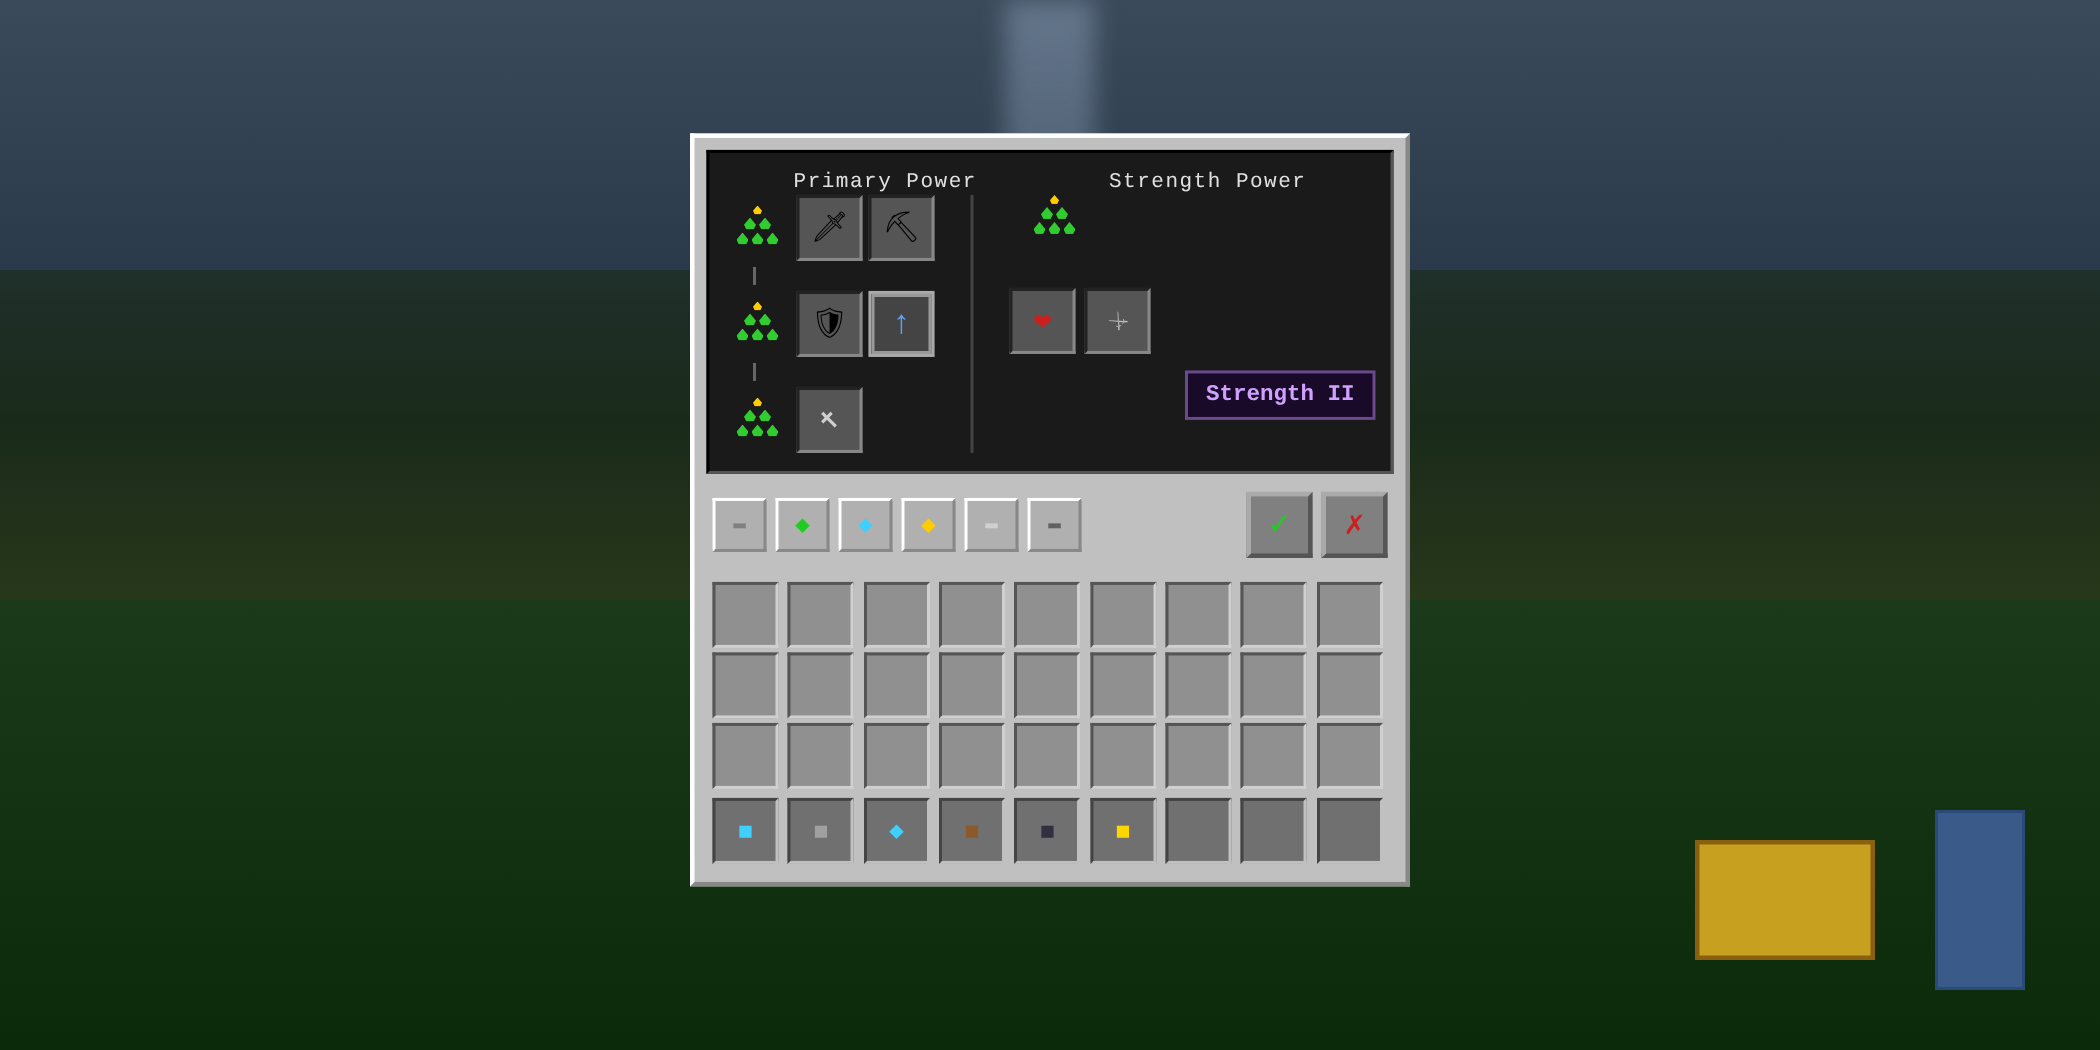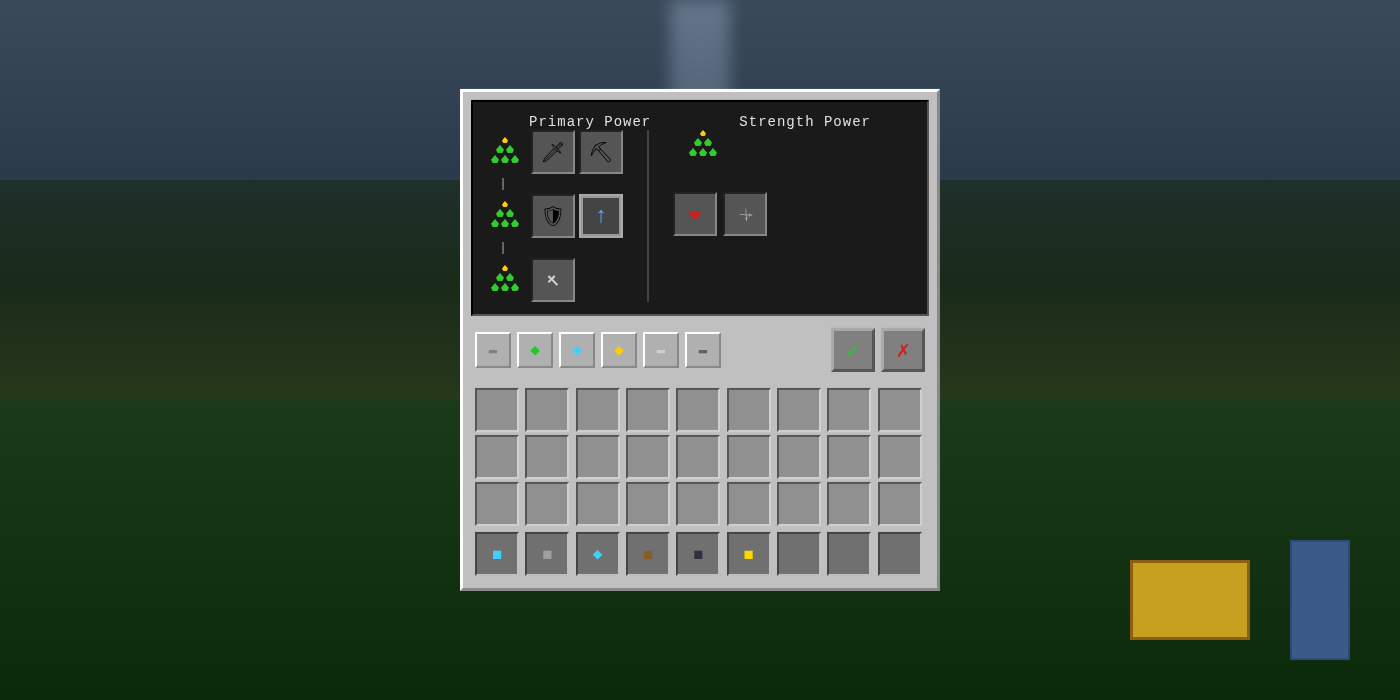--- a/index.html
+++ b/index.html
@@ -424,20 +424,23 @@
 
         <div class="secondary-row">
           <div class="item-slot">
             <span style="font-size:20px; color:#cc2020;">❤</span>
           </div>
           <div class="item-slot">
             <span style="font-size:18px; color:#c0c0c0; transform:rotate(-45deg); display:block;">⚔</span>
           </div>
         </div>
 
+        <div class="tooltip">
+          <span>Strength II</span>
+        </div>
       </div>
 
     </div>
   </div>
 
   <div class="bottom-bar">
     <div class="material-slot">
       <span style="font-size:14px; color:#808080;">▬</span>
     </div>
     <div class="material-slot">

